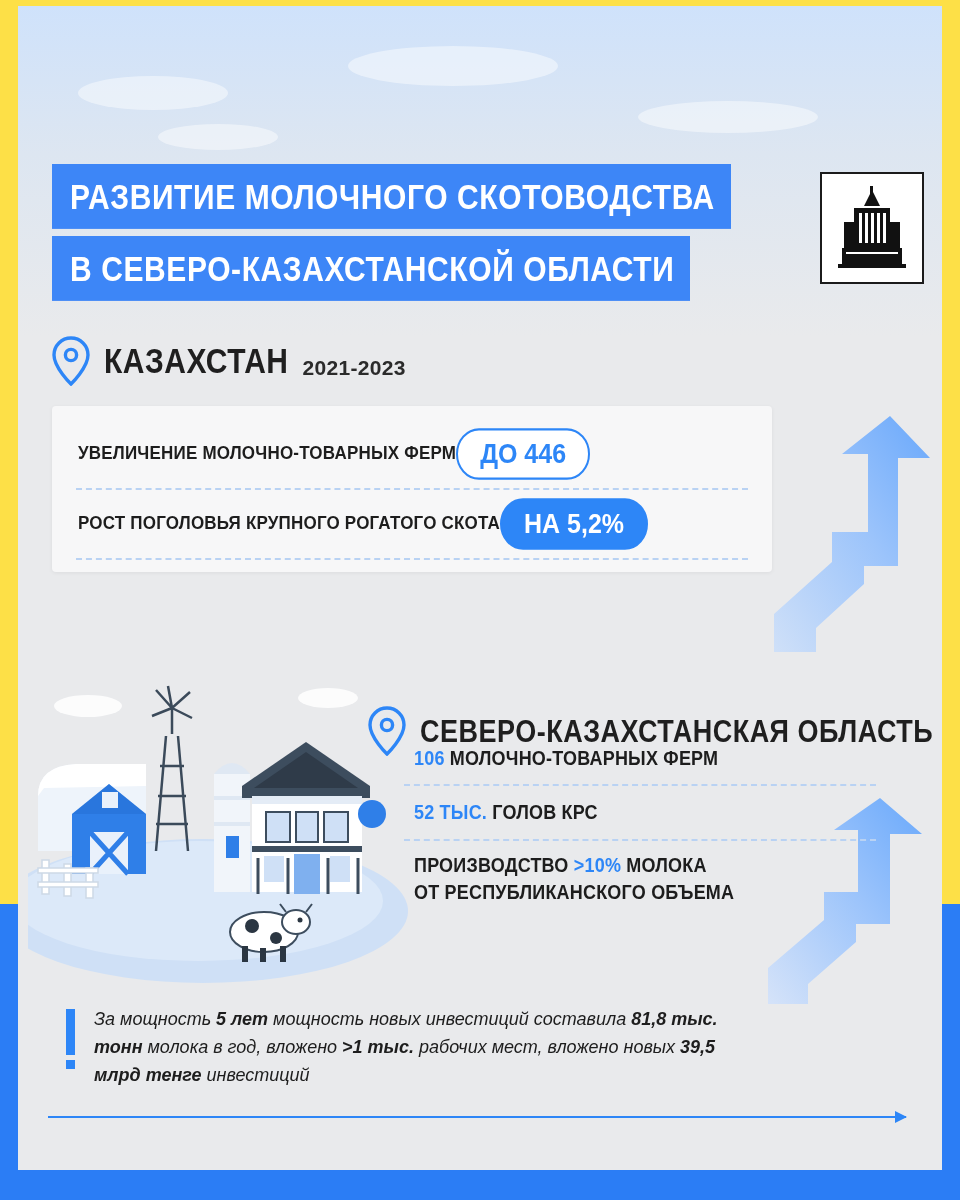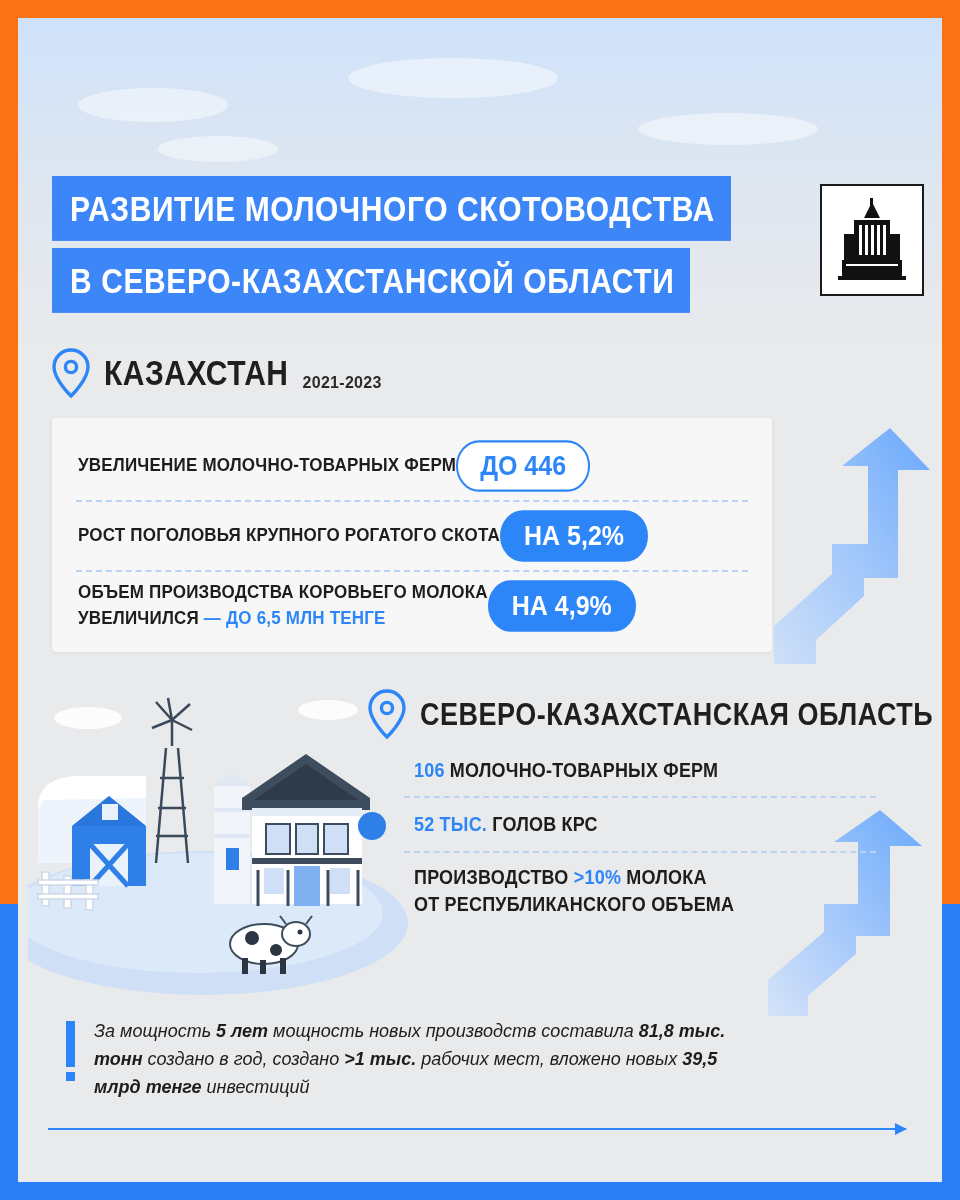--- a/index.html
+++ b/index.html
@@ -12,23 +12,23 @@
     height: 1200px;
     font-family: "Liberation Sans", sans-serif;
     overflow: hidden;
   }
 
   
   .poster {
     position: relative;
     width: 960px;
     height: 904px;
-    background: #f97316;
+    background: #fde047;
     box-sizing: border-box;
-    padding: 18px 18px 18px 18px;
+    padding: 6px 18px 18px 18px;
   }
   .inner {
     position: relative;
     width: 924px;
     height: 1164px;
     background: #e9eaec;
     overflow: hidden;
   }
   
   .top-wash {
@@ -98,21 +98,21 @@
     font-weight: bold;
     font-size: 30px;
     color: #1f1f1f;
     letter-spacing: .5px;
     text-transform: uppercase;
     transform: scaleY(1.18);
     transform-origin: left center;
   }
   .pin-years {
     font-weight: bold;
-    font-size: 16px;
+    font-size: 21px;
     color: #2b2b2b;
     align-self: flex-end;
     margin-bottom: 6px;
     letter-spacing: .3px;
   }
 
   
   .card {
     position: absolute;
     left: 34px;
@@ -178,21 +178,21 @@
   }
   .arrow-bottom {
     position: absolute;
     right: 16px;
     top: 790px;
     width: 160px;
     height: 210px;
   }
 
   
-  .pin-row2 { left: 350px; top: 671px; }
+  .pin-row2 { left: 350px; top: 700px; }
   .pin-label2 { font-size: 27px; }
 
   .stats2 {
     position: absolute;
     left: 378px;
     top: 726px;
     width: 480px;
   }
   .row2 {
     padding: 14px 4px 14px 18px;
@@ -341,27 +341,20 @@
 
       <div class="stat-divider"></div>
 
       <div class="stat-row">
         <div class="stat-text">РОСТ ПОГОЛОВЬЯ КРУПНОГО РОГАТОГО СКОТА</div>
         <div class="pill filled">НА 5,2%</div>
       </div>
 
       <div class="stat-divider"></div>
 
-      <div class="stat-row">
-        <div class="stat-text">
-          <span>ОБЪЕМ ПРОИЗВОДСТВА КОРОВЬЕГО МОЛОКА</span><br>
-          <span>УВЕЛИЧИЛСЯ </span><span class="accent">— ДО 6,5 МЛН ТЕНГЕ</span>
-        </div>
-        <div class="pill filled">НА 4,9%</div>
-      </div>
     </div>
 
     <div class="pin-row pin-row2">
       <span class="pin">
         <svg width="38" height="50" viewBox="0 0 38 50" aria-hidden="true">
           <path d="M19 2 C9.6 2 2 9.6 2 19 c0 12.5 17 29 17 29 s17-16.5 17-29 C36 9.6 28.4 2 19 2 z" fill="none" stroke="#2d86f7" stroke-width="3.4"></path>
           <circle cx="19" cy="19" r="5.6" fill="none" stroke="#2d86f7" stroke-width="3.4"></circle>
         </svg>
       </span>
       <span class="pin-label pin-label2">СЕВЕРО-КАЗАХСТАНСКАЯ ОБЛАСТЬ</span>
@@ -464,20 +457,20 @@
         <span>ОТ РЕСПУБЛИКАНСКОГО ОБЪЕМА</span>
       </div>
     </div>
 
     <div class="footnote">
       <div class="excl">
         <div class="bar"></div>
         <div class="dot"></div>
       </div>
       <div class="footnote-text">
-        <span>За мощность </span><b>5 лет</b><span> мощность новых производств составила </span><b>81,8 тыс. тонн</b><span> создано в год, создано </span><b>&gt;1 тыс.</b><span> рабочих мест, вложено новых </span><b>39,5 млрд тенге</b><span> инвестиций</span>
+        <span>За мощность </span><b>5 лет</b><span> мощность новых инвестиций составила </span><b>81,8 тыс. тонн</b><span> молока в год, вложено </span><b>&gt;1 тыс.</b><span> рабочих мест, вложено новых </span><b>39,5 млрд тенге</b><span> инвестиций</span>
       </div>
     </div>
 
     <div class="bottom-rule"></div>
 
   </div>
 </div>
 
 </body></html>

